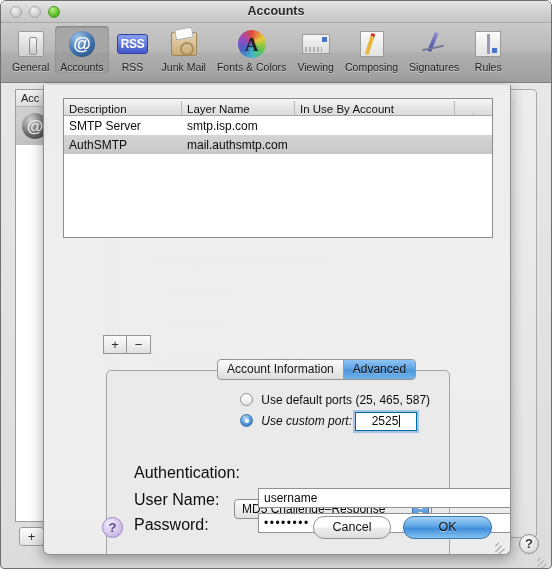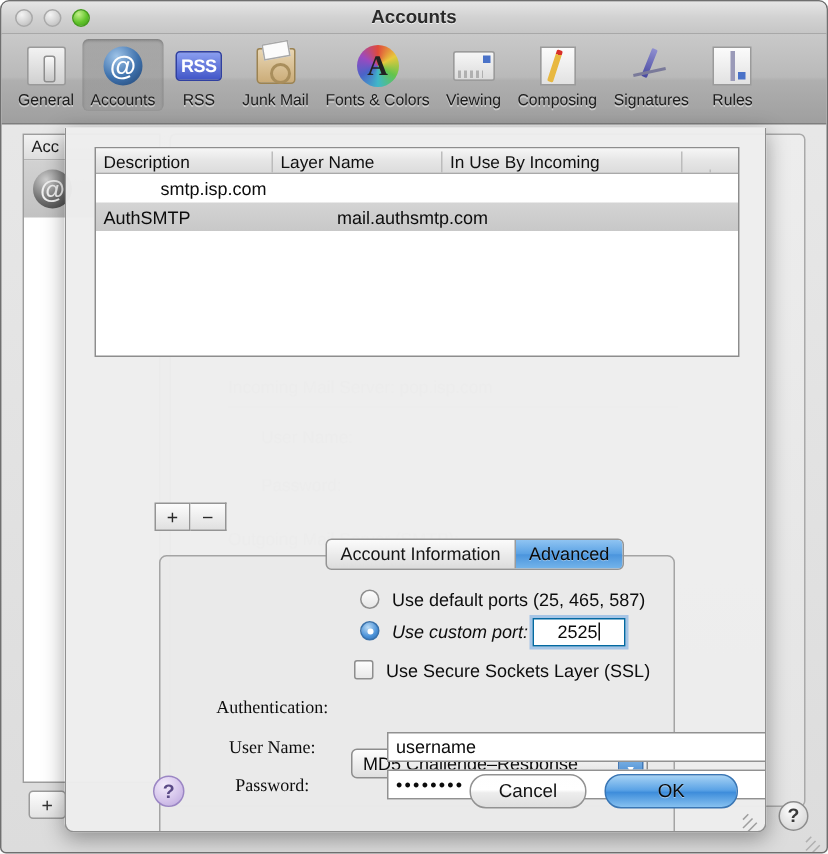--- a/index.html
+++ b/index.html
@@ -196,21 +196,21 @@
   }
   .th.c0 { width: 118px; }
   .th.c1 { width: 113px; }
   .th.c2 { width: 160px; }
   .th.c3 { width: 19px; }
   .th.c4 { width: 18px; border-right: none; }
   .trow { display: flex; height: 19px; align-items: center; }
   .trow.selected { background: linear-gradient(to bottom,#d4d4d4,#c8c8c8); }
   .td { font-size: 12px; color: #0c0c0c; padding-left: 5px; white-space: nowrap; overflow: hidden; }
   .td.c0 { width: 118px; }
-  .td.c1 { width: 113px; margin-left: 38px; }
+  .td.c1 { width: 113px; }
   .td.c2 { width: 160px; }
 
   
   #addremove { position: absolute; left: 59px; top: 250px; display: flex; }
   .ar-btn {
     width: 24px; height: 19px;
     background: linear-gradient(to bottom,#fcfcfc,#e0e0e0);
     border: 1px solid #949494;
     font-size: 13px; color: #2a2a2a;
     text-align: center; line-height: 17px;
@@ -305,21 +305,21 @@
   .tfield {
     position: absolute; height: 20px;
     background: #fff; border: 1px solid #919191;
     font-size: 12px; color: #0b0b0b;
     padding: 2px 0 0 5px;
     margin-left: 24px;
   }
   #user-field { left: 190px; top: 403px; width: 260px; }
   #pass-field { left: 190px; top: 428px; width: 260px; letter-spacing: 1.5px; }
 
-  .lbl-right { position: absolute; text-align: center; font-size: 12px; color: #0d0d0d; font-family: Liberation Serif, serif; }
+  .lbl-right { position: absolute; text-align: left; font-size: 16px; color: #0d0d0d; }
 
   
   #sheet-help {
     position: absolute; left: 58px; bottom: 16px;
     width: 21px; height: 21px; border-radius: 50%;
     background: radial-gradient(circle at 35% 28%,#f3ecfb,#d3c2ea 60%,#b9a4dd 100%);
     border: 1px solid #9b86c4;
     font-size: 13px; font-weight: bold; color: #5a4a86;
     text-align: center; line-height: 19px;
   }
@@ -450,26 +450,27 @@
       <i style="width:5px;  transform:rotate(-45deg) translateY(-11px);"></i>
     </div>
   </div>
 
   <div id="sheet">
 
     <div id="server-table">
       <div id="table-head">
         <div class="th c0">Description</div>
         <div class="th c1">Layer Name</div>
-        <div class="th c2">In Use By Incoming</div>
+        <div class="th c2">In Use By Account</div>
         <div class="th c3"></div>
         <div class="th c4"></div>
       </div>
 
       <div class="trow">
+        <div class="td c0">SMTP Server</div>
         <div class="td c1">smtp.isp.com</div>
         <div class="td c2"></div>
       </div>
 
       <div class="trow selected">
         <div class="td c0">AuthSMTP</div>
         <div class="td c1">mail.authsmtp.com</div>
         <div class="td c2"></div>
       </div>
     </div>
@@ -493,24 +494,20 @@
 
     <div class="frm" style="left:196px; top:329px;">
       <span class="radio-outer on"></span>
       <span style="margin-left:5px;font-style:italic;">Use custom port:</span>
     </div>
 
     <div id="port-input">
       <span>2525</span><span class="caret"></span>
     </div>
 
-    <div class="frm" style="left:192px; top:355px;">
-      <span class="cbx"></span>
-      <span style="margin-left:5px;">Use Secure Sockets Layer (SSL)</span>
-    </div>
 
     <div class="lbl-right" style="left:90px; top:379px; width:95px;">Authentication:</div>
     <div id="auth-select">
       <span>MD5 Challenge–Response</span>
       <div id="auth-arrows">▲<br>▼</div>
     </div>
 
     <div class="lbl-right" style="left:90px; top:406px; width:95px;">User Name:</div>
     <div id="user-field" class="tfield">username</div>
 

